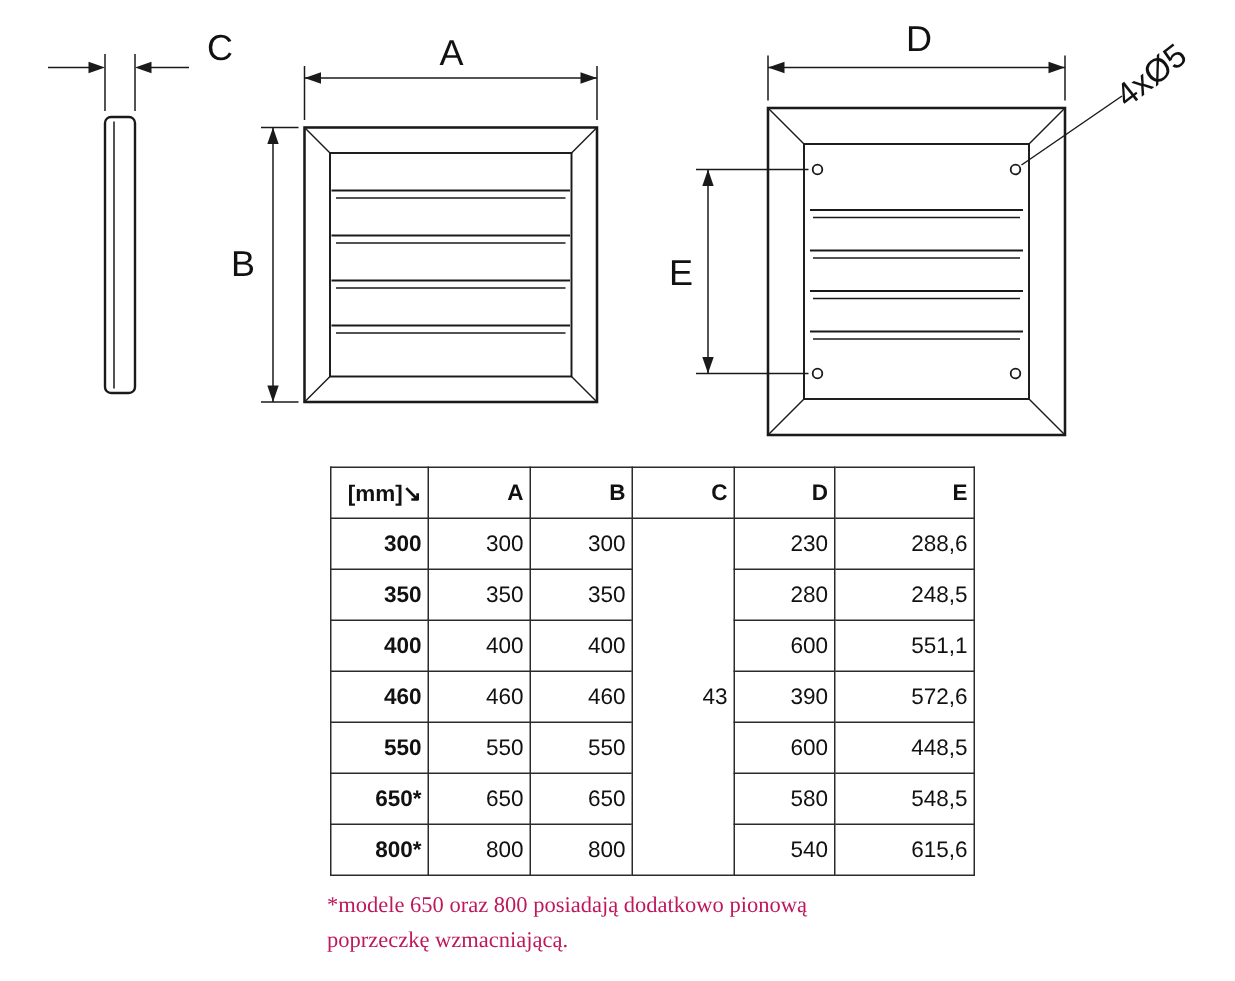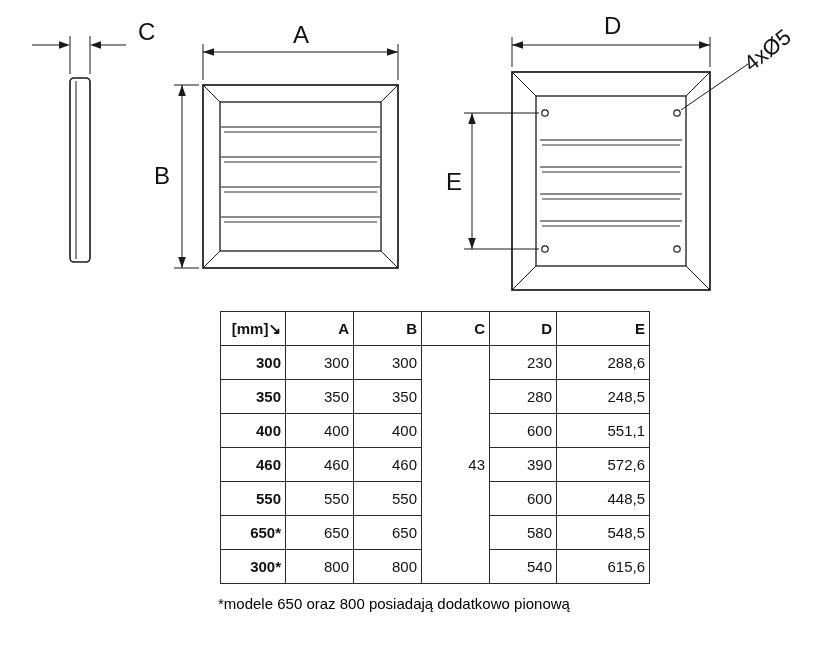--- a/index.html
+++ b/index.html
@@ -15,21 +15,21 @@
   }
   .dim-table th,.dim-table td{
     border:1px solid #2b2b2b;text-align:right;vertical-align:middle;
     height:33px;padding:0 4px;background:#fff;
   }
   .dim-table th{font-weight:bold;}
   .dim-table td.rowhead{font-weight:bold;}
   .dim-table td.c-cell{font-weight:normal;}
   .footnote{
     position:absolute;left:218px;top:593px;width:460px;
-    font-size:15px;line-height:1.5;color:#000000;
+    font-size:15px;line-height:1.5;color:#be185d;font-family:Liberation Serif, serif;
   }
 </style>
 </head>
 <body>
 
 <div class="page">
 
   <svg width="823" height="310" viewBox="0 0 823 310">
 
     <g stroke="#1a1a1a" fill="none">
@@ -188,26 +188,27 @@
         <td>448,5</td>
       </tr>
       <tr>
         <td class="rowhead">650*</td>
         <td>650</td>
         <td>650</td>
         <td>580</td>
         <td>548,5</td>
       </tr>
       <tr>
-        <td class="rowhead">300*</td>
+        <td class="rowhead">800*</td>
         <td>800</td>
         <td>800</td>
         <td>540</td>
         <td>615,6</td>
       </tr>
     </tbody>
   </table>
 
   <div class="footnote">
     <div>*modele 650 oraz 800 posiadają dodatkowo pionową</div>
+    <div>poprzeczkę wzmacniającą.</div>
   </div>
 
 </div>
 
 </body></html>

